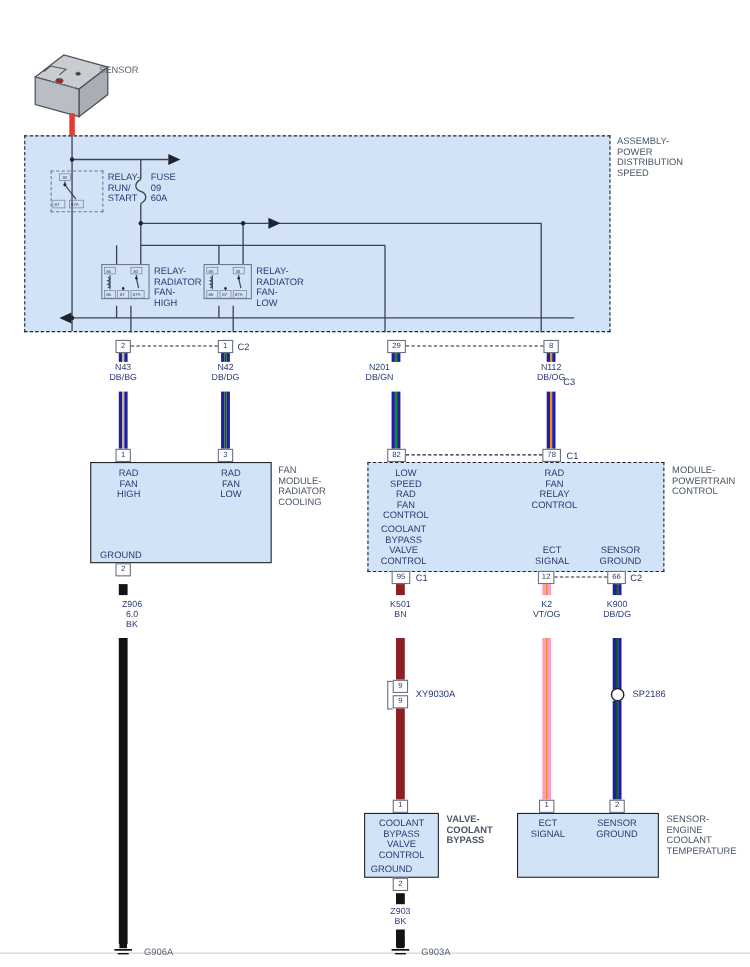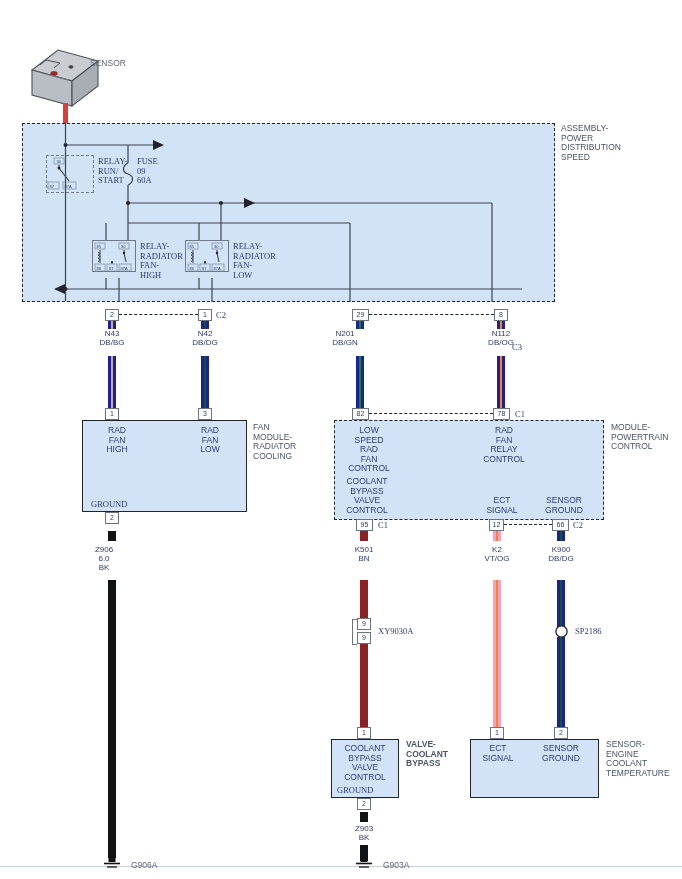--- a/index.html
+++ b/index.html
@@ -14,21 +14,21 @@
   
   #title-bar{left:0;top:0;width:682px;height:33px;}
   #title-text{
     left:32px;top:5px;font-size:15px;letter-spacing:.2px;
     color:#1f2f6e;white-space:nowrap;font-weight:400;
   }
   #title-rule{left:0;top:31px;width:682px;height:1px;background:#9aa3ad;}
   #footer-rule{left:0;top:866px;width:682px;height:1px;background:#c9ced4;}
 
   
-  .lbl{color:#2b3a73;font-size:8.5px;line-height:9.5px;white-space:pre;font-family:Liberation Serif, serif;}
+  .lbl{color:#2b3a73;font-size:8.5px;line-height:9.5px;white-space:pre;}
   .lbl-gray{color:#5d6675;font-size:8.5px;line-height:9.5px;white-space:pre;}
   .lbl-c{color:#2b3a73;font-size:8.5px;line-height:9.5px;white-space:pre;text-align:center;}
   .lbl-wire{color:#2b3a73;font-size:8px;line-height:9px;white-space:pre;text-align:center;}
   .lbl-mod{color:#4a5568;font-size:8.5px;line-height:9.5px;white-space:pre;}
 
   
   .box-solid{background:#d2e3f7;border:1.5px solid #21252b;box-sizing:border-box;}
   .box-dashed{
     background:#d2e3f7;box-sizing:border-box;
     border:1.5px dashed #21252b;
@@ -325,21 +325,21 @@
 CONTROL</div>
 
   <div class="abs pin" style="left:356px;top:519px;width:17px;">95</div>
   <div class="abs lbl" style="left:378px;top:521px;">C1</div>
   <div class="abs pin" style="left:489px;top:519px;width:15px;">12</div>
   <div class="abs pin" style="left:552px;top:519px;width:17px;">66</div>
   <div class="abs" style="left:504px;top:524px;width:48px;height:1px;border-top:1px dashed #21252b;"></div>
   <div class="abs lbl" style="left:573px;top:521px;">C2</div>
 
   <div class="blk abs" style="left:108px;top:531px;width:8px;height:10px;"></div>
-  <div class="abs lbl-wire" style="left:80px;top:545px;width:48px;">Z906
+  <div class="abs lbl-wire" style="left:96px;top:545px;width:48px;">Z906
 6.0
 BK</div>
   <div class="blk abs" style="left:108px;top:580px;width:8px;height:278px;"></div>
 
   <div class="abs" style="left:360px;top:531px;width:8px;height:10px;background:#8e1f24;"></div>
   <div class="abs lbl-wire" style="left:340px;top:545px;width:48px;">K501
 BN</div>
   <div class="abs" style="left:360px;top:580px;width:8px;height:38px;background:#8e1f24;"></div>
 
   <div class="abs pin" style="left:357px;top:618px;width:14px;">9</div>

